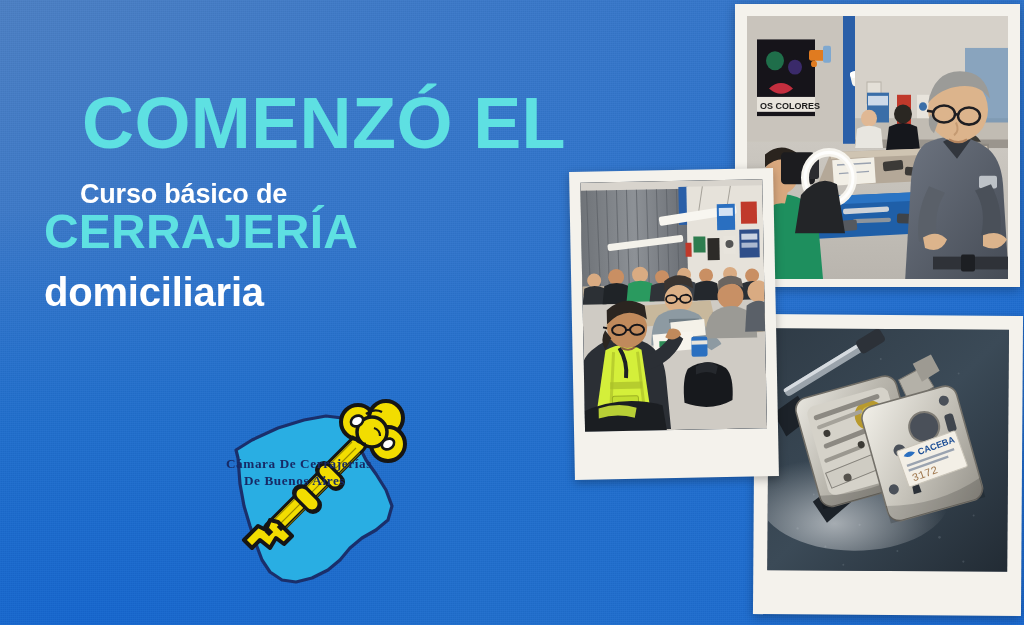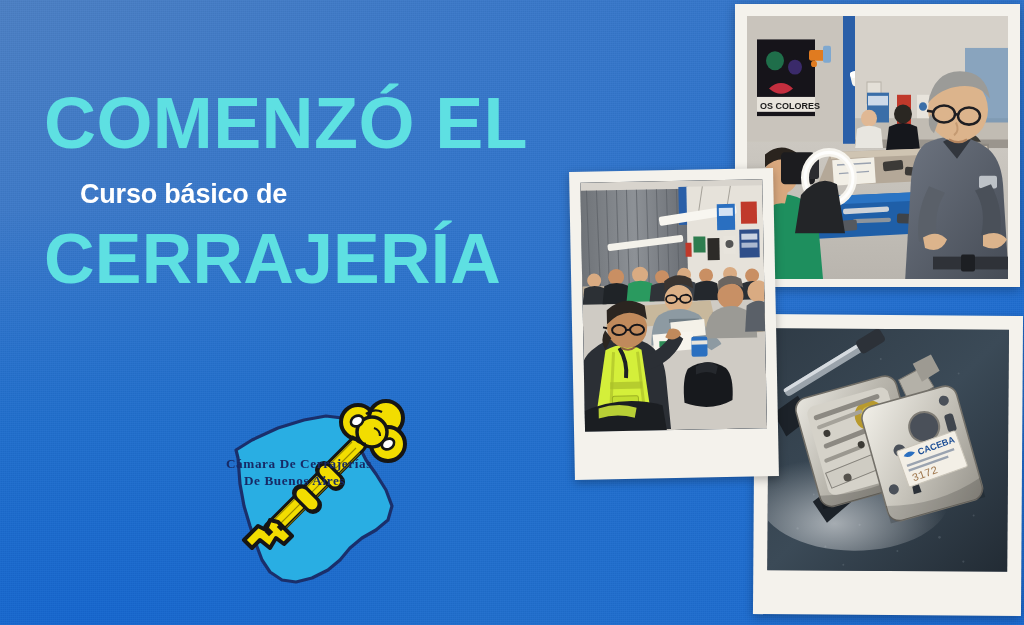--- a/index.html
+++ b/index.html
@@ -25,29 +25,29 @@
       repeating-linear-gradient(0deg, rgba(255,255,255,.018) 0 1px, rgba(0,0,0,.018) 1px 2px),
       repeating-linear-gradient(90deg, rgba(255,255,255,.015) 0 1px, rgba(0,0,0,.015) 1px 2px);
     pointer-events:none;
   }
 
   
   .copy { position:absolute; left:44px; top:88px; width:560px; z-index:5; }
 
   .line-1 {
     font-size:72px; font-weight:bold; letter-spacing:0.4px;
-    line-height:0.98; color:#5ee0e2; white-space:nowrap;
+    line-height:0.98; color:#5ee0e2; white-space:nowrap;text-align:center;
   }
   .line-2 {
     font-size:27px; font-weight:bold; color:#ffffff;
     line-height:1.0; margin-top:22px; letter-spacing:-0.2px;margin-left:36px;
   }
   .line-3 {
-    font-size:70px; font-weight:bold; color:#5ee0e2;
-    line-height:1.0; margin-top:16px; letter-spacing:0.2px;
+    font-size:48px; font-weight:bold; color:#5ee0e2;
+    line-height:1.0; letter-spacing:0.2px;
   }
   .line-4 {
     font-size:40px; font-weight:bold; color:#ffffff;
     line-height:1.0; margin-top:16px; letter-spacing:-0.2px;
   }
 
   
   .logo { position:absolute; left:200px; top:398px; width:226px; height:200px; z-index:6; }
   .logo svg { width:100%; height:100%; display:block; }
 
@@ -67,20 +67,21 @@
 </head>
 <body>
 
 <div class="poster">
   <div class="grain"></div>
 
   <div class="copy">
     <div class="line-1">COMENZÓ EL</div>
     <div class="line-2">Curso básico de</div>
     <div class="line-3">CERRAJERÍA</div>
+    <div class="line-4">domiciliaria</div>
   </div>
 
   <div class="logo">
     <svg viewBox="0 0 226 200" xmlns="http://www.w3.org/2000/svg">
 
       <path d="M38 60 L36 52 L52 42 L78 30 L104 22 L126 18 L142 20 L150 30
                L158 46 L166 62 L176 76 L186 92 L192 108 L188 122 L176 132
                L162 140 L150 150 L140 162 L128 172 L112 180 L96 184 L82 182
                L70 174 L62 162 L56 146 L50 128 L44 108 L40 86 Z" fill="#29AEE3" stroke="#1a2f6b" stroke-width="3.2" stroke-linejoin="round"></path>
 

